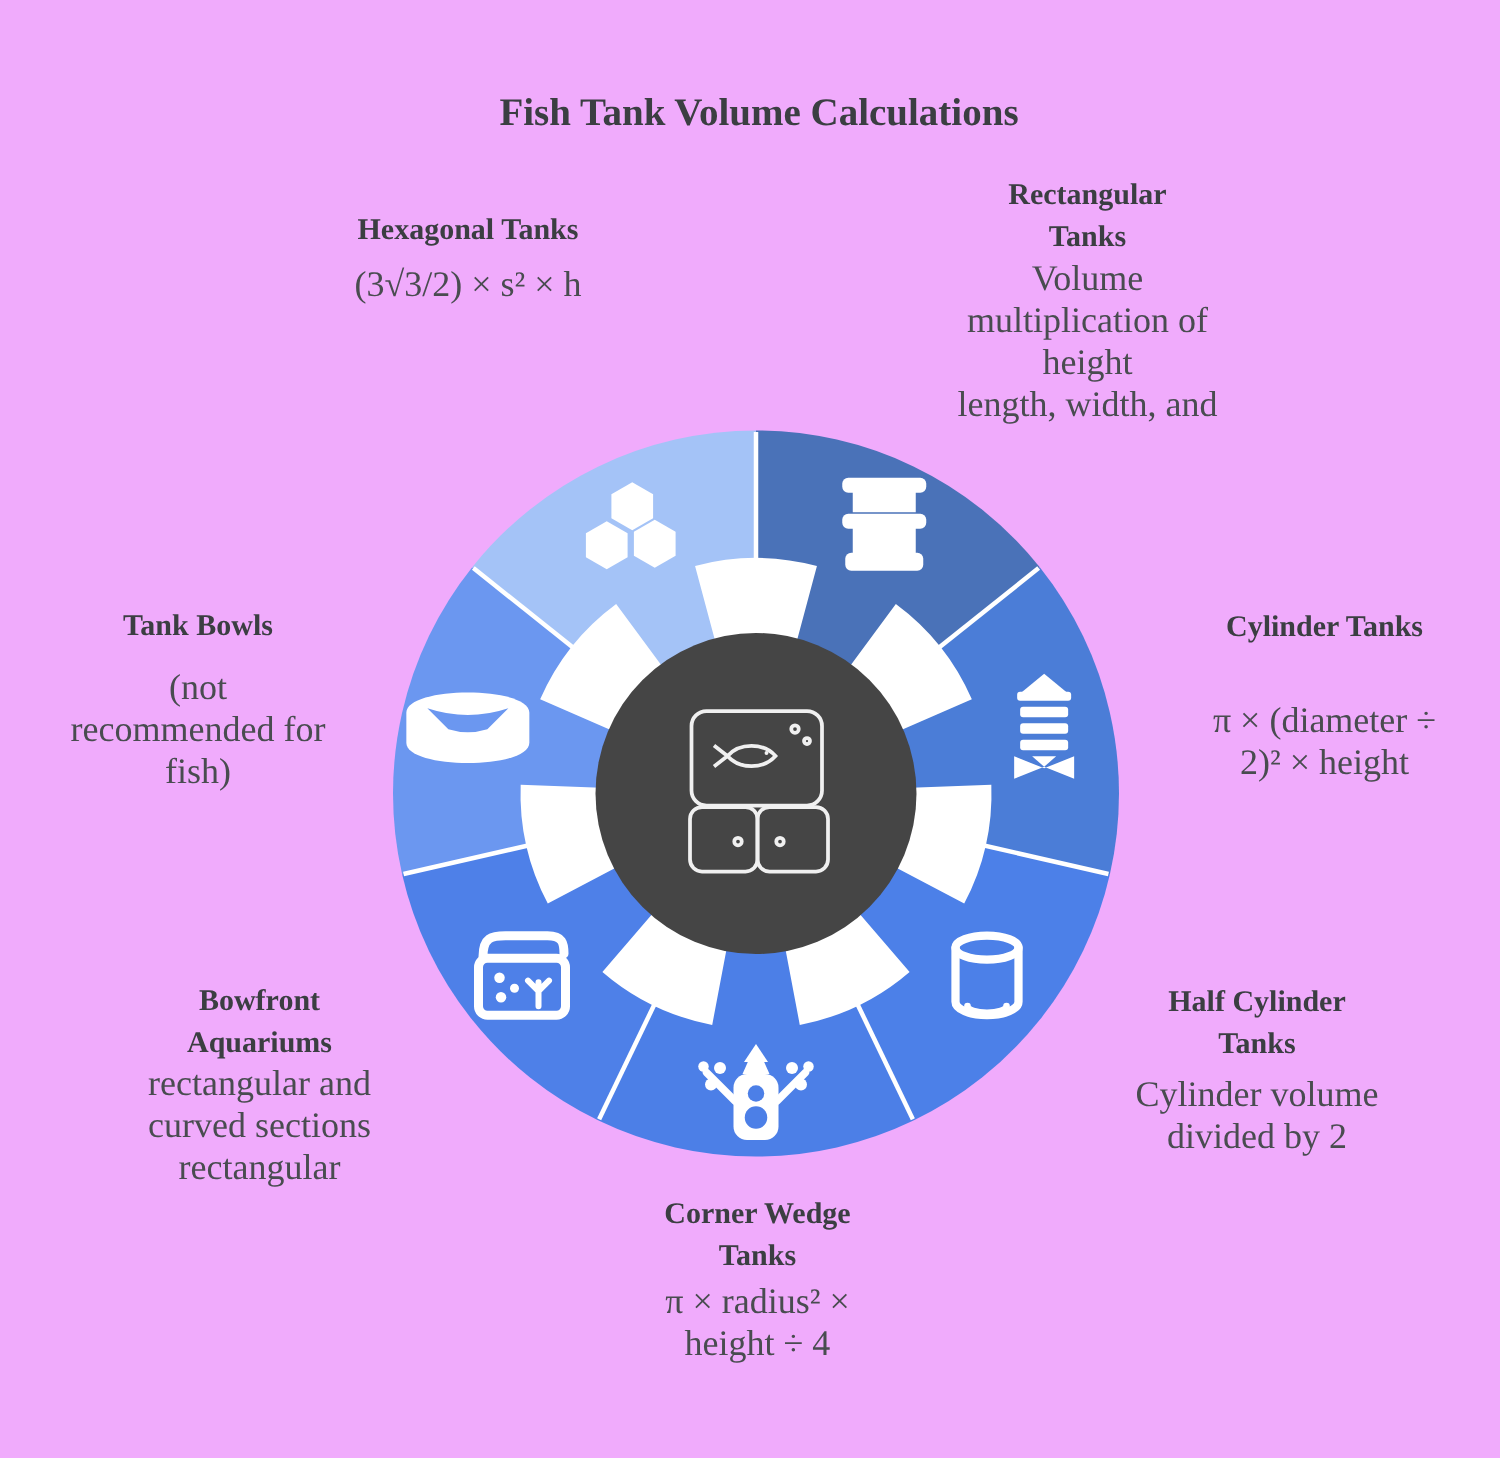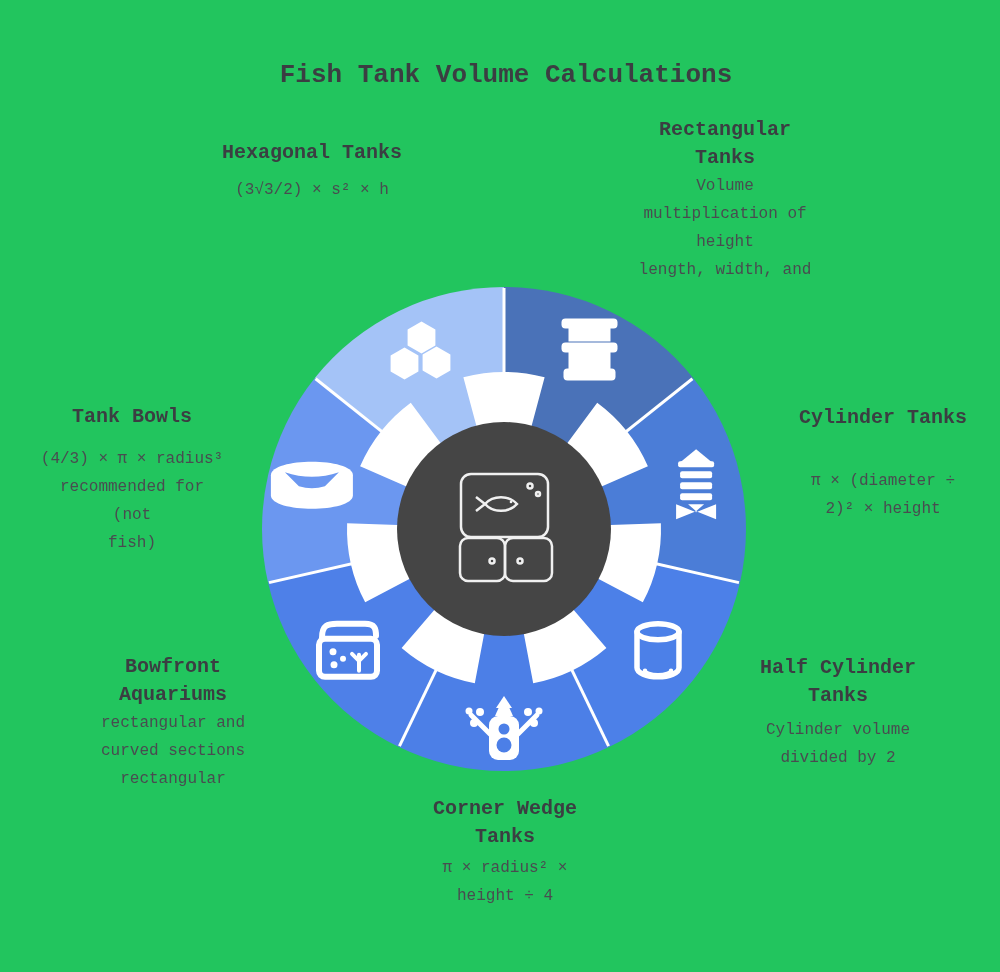--- a/index.html
+++ b/index.html
@@ -1,30 +1,30 @@
 <!DOCTYPE html>
 <html><head>
 <meta charset="utf-8">
 <style>
   html,body{margin:0;padding:0;background:#fff;}
   .page{
-    position:relative;width:1000px;height:972px;background:#22c55e;overflow:hidden;
-    font-family:Liberation Mono, monospace;
+    position:relative;width:1000px;height:972px;background:#f0abfc;overflow:hidden;
+    font-family:Liberation Serif, serif;
     --title-color:#3b3e42;--heading-color:#3b3e42;--body-color:#494c50;
   }
   .title{
     position:absolute;transform:translateX(-50%);white-space:nowrap;
     font-size:26px;font-weight:bold;line-height:34px;color:var(--title-color);
   }
   .wheel-svg{position:absolute;left:0;top:0;}
   .label{position:absolute;transform:translateX(-50%);text-align:center;}
   .label .heading{
     font-size:20px;font-weight:bold;line-height:28px;color:var(--heading-color);margin:0 auto;
   }
-  .label .body{font-size:16px;line-height:28px;color:var(--body-color);}
+  .label .body{font-size:24px;line-height:28px;color:var(--body-color);}
   .label .body div{white-space:nowrap;}
   .nowrap{white-space:nowrap;}
 </style>
 </head>
 <body>
 
 <div class="page" style="--title-color: #3b3e42; --heading-color: #3b3e42; --body-color: #494c50;">
 
   <div class="title" style="left:506px;top:58px;">Fish Tank Volume Calculations</div>
 
@@ -180,20 +180,19 @@
     <div class="body">
         <div>rectangular and</div>
         <div>curved sections</div>
         <div>rectangular</div>
       </div>
   </div>
 
   <div class="label" style="left:132px;top:403px;">
     <div class="heading nowrap">Tank Bowls</div>
     <div class="body" style="margin-top:14px;">
-        <div>(4/3) × π × radius³</div>
+        <div>(not</div>
         <div>recommended for</div>
-        <div>(not</div>
         <div>fish)</div>
       </div>
   </div>
 
 </div>
 
 </body></html>

